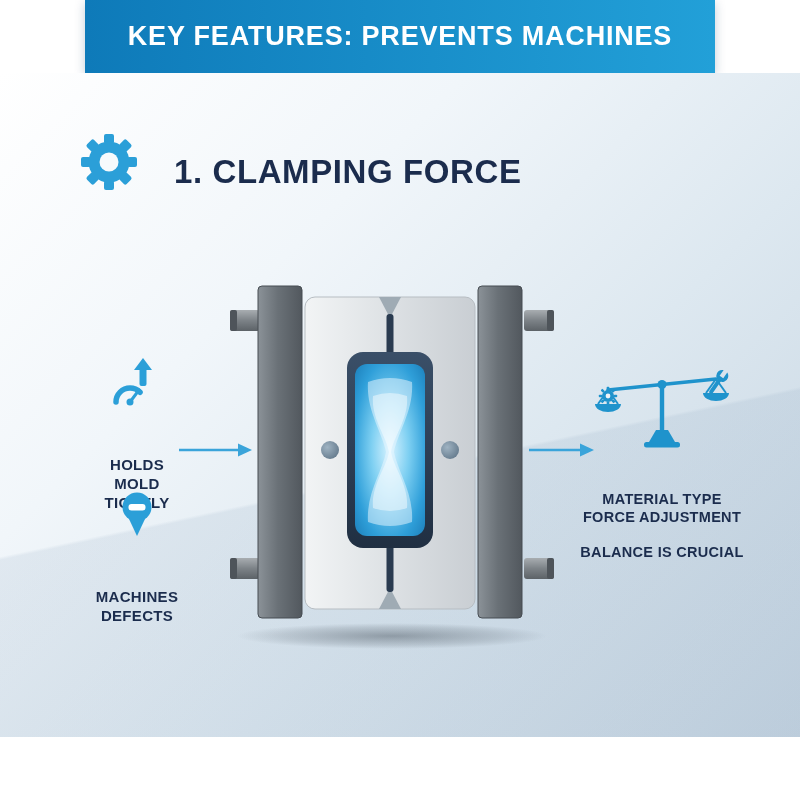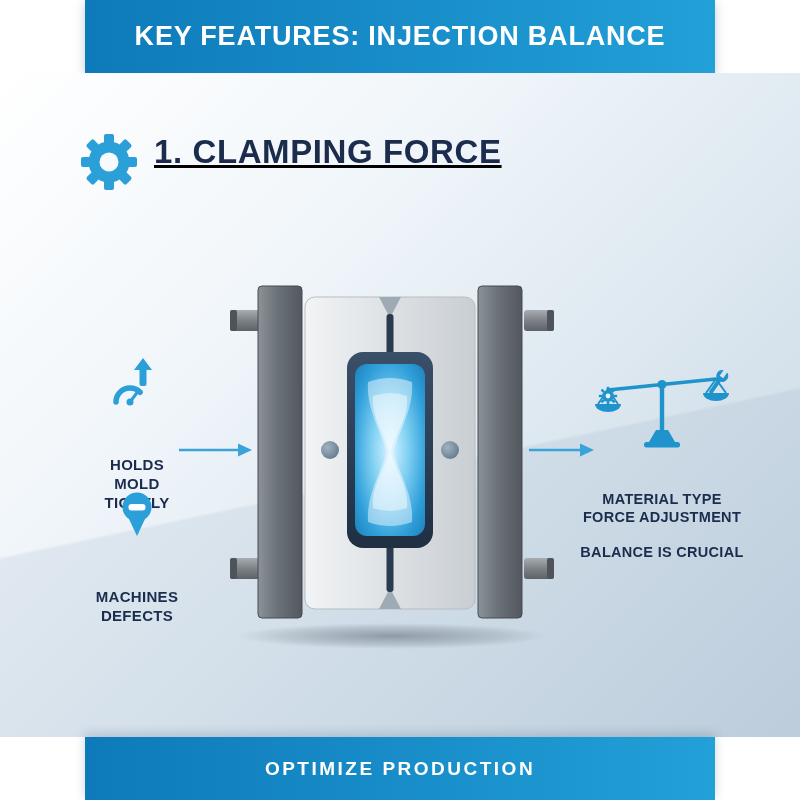--- a/index.html
+++ b/index.html
@@ -35,21 +35,21 @@
   
   .main-bg{
     position:absolute;left:0;top:73px;width:800px;height:664px;
     background:
       linear-gradient(168deg, rgba(255,255,255,0) 58%, rgba(140,165,190,0.16) 58.4%),
       linear-gradient(135deg,#ffffff 0%,#f1f6fa 32%,#dde8f0 62%,#c5d4e1 100%);
   }
 
   
   .section-header{
-    position:absolute;left:80px;top:133px;display:flex;align-items:flex-start;gap:16px;text-decoration:underline;
+    position:absolute;left:80px;top:133px;display:flex;align-items:flex-end;gap:36px;
   }
   .section-header h1{
     color:var(--navy);font-size:33px;font-weight:800;letter-spacing:0.6px;
   }
 
   
   .callout-label{
     position:absolute;color:var(--navy);font-weight:800;text-align:center;
     white-space:pre-line;font-size:15px;line-height:1.25;letter-spacing:0.3px;margin-top:32px;
   }
@@ -65,21 +65,21 @@
   .arrow-left{position:absolute;left:178px;top:441px;}
   .arrow-right{position:absolute;left:528px;top:441px;}
   .machine{position:absolute;left:222px;top:280px;}
 </style>
 </head>
 <body>
 
 <div class="canvas">
 
   <div class="banner-top">
-    <div class="title">KEY FEATURES: INJECTION BALANCE</div>
+    <div class="title">KEY FEATURES: PREVENTS MACHINES</div>
   </div>
 
   <div class="main-bg"></div>
 
   <div class="section-header">
     <svg width="58" height="58" viewBox="0 0 58 58">
       <g transform="translate(29,29)" fill="#2b9fd8">
         <rect x="-5" y="-28" width="10" height="9.5" rx="2"></rect>
         <rect x="-5" y="-28" width="10" height="9.5" rx="2" transform="rotate(45)"></rect>
         <rect x="-5" y="-28" width="10" height="9.5" rx="2" transform="rotate(90)"></rect>
@@ -232,17 +232,14 @@
     <g transform="translate(124,16) rotate(35)" fill="#1f93cc">
       <rect x="-2" y="-4" width="4" height="18" rx="2"></rect>
       <path d="M -2.2,-13 L -2.2,-6 L 2.2,-6 L 2.2,-13 A 6 6 0 1 1 -2.2,-13 Z"></path>
     </g>
   </svg>
 
   <div class="callout-label label-right-primary">MATERIAL TYPE
 FORCE ADJUSTMENT</div>
   <div class="callout-label label-right-secondary">BALANCE IS CRUCIAL</div>
 
-  <div class="banner-bottom">
-    <div class="title">OPTIMIZE PRODUCTION</div>
-  </div>
 
 </div>
 
 </body></html>

